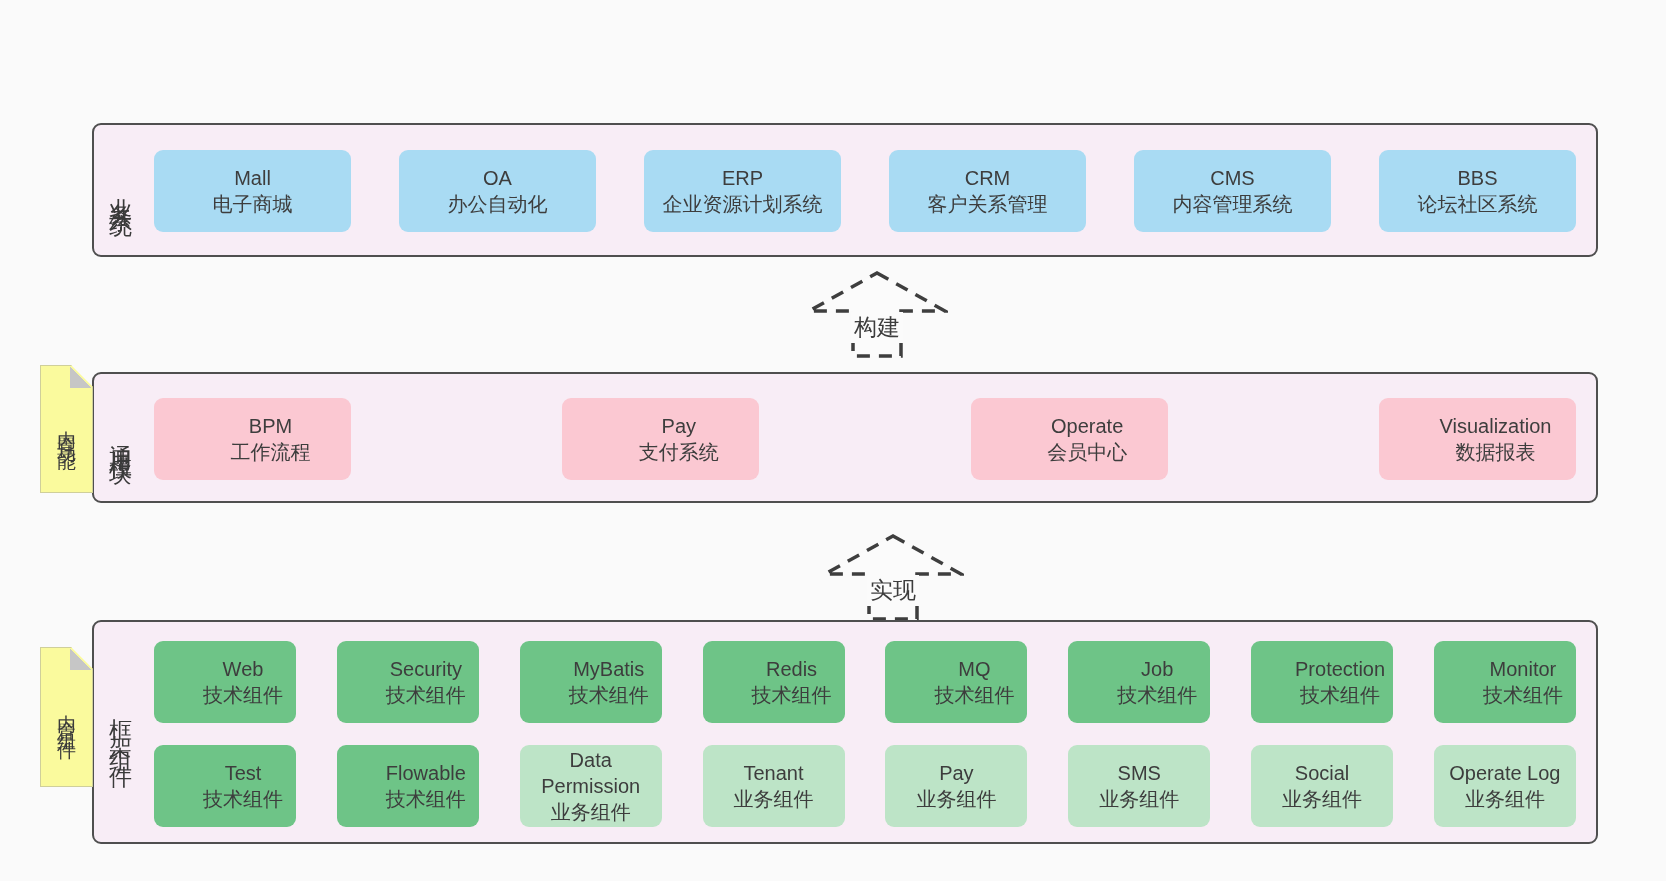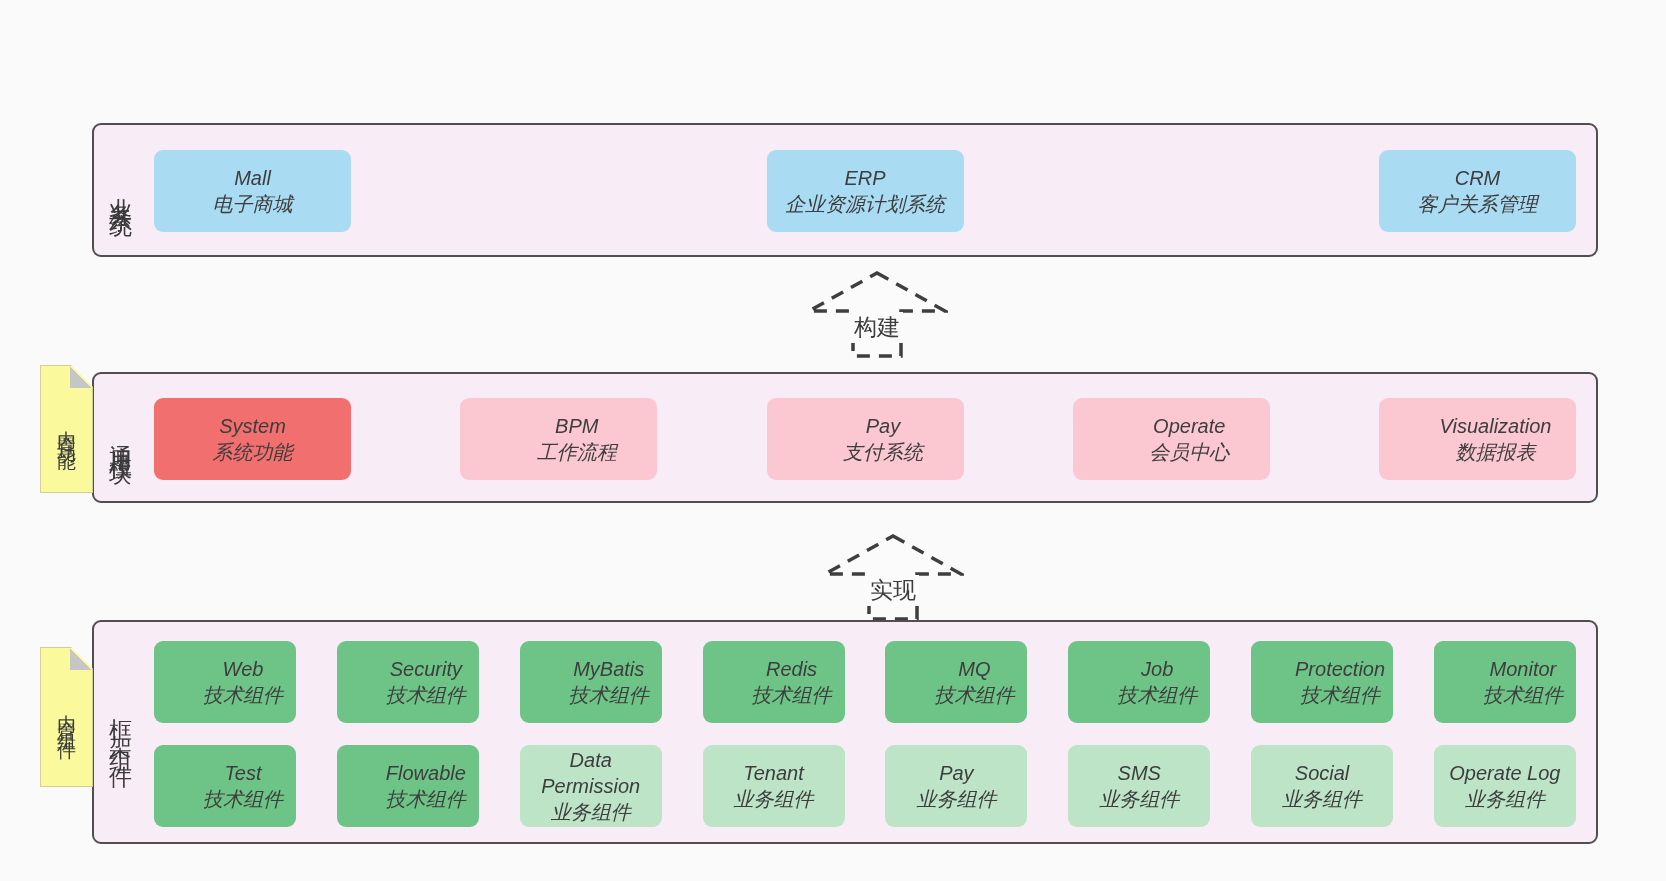--- a/index.html
+++ b/index.html
@@ -31,21 +31,21 @@
     display:flex;justify-content:space-between;
   }
   #sec-business .row{top:25px;}
   #sec-modules .row{top:24px;}
   #sec-framework .row-1{top:19px;}
   #sec-framework .row-2{top:123px;}
 
   .box{
     height:82px;border-radius:9px;box-sizing:border-box;padding:2px 6px;
     display:flex;flex-direction:column;align-items:center;justify-content:center;
-    text-align:center;font-size:20px;line-height:26px;font-style:italic;
+    text-align:center;font-size:20px;line-height:26px;
   }
   .w6{width:197px;}
   .w8{width:142px;}
   .blue{background:#a9dbf3;}
   .red{background:#f26f6f;}
   .pink{background:#fbc8d2;padding-left:42px;}
   .green{background:#6ec487;padding-left:42px;}
   .lightgreen{background:#bde4c7;}
 
   .sticky{
@@ -84,44 +84,52 @@
 <body>
 
 <div class="section" id="sec-business">
   <div class="vlabel ls-a">业务系统</div>
   <div class="row">
     <div class="box w6 blue">
       <span>Mall</span>
       <span>电子商城</span>
     </div>
     <div class="box w6 blue">
+      <span>OA</span>
+      <span>办公自动化</span>
+    </div>
+    <div class="box w6 blue">
       <span>ERP</span>
       <span>企业资源计划系统</span>
     </div>
     <div class="box w6 blue">
       <span>CRM</span>
       <span>客户关系管理</span>
+    </div>
+    <div class="box w6 blue">
+      <span>CMS</span>
+      <span>内容管理系统</span>
+    </div>
+    <div class="box w6 blue">
+      <span>BBS</span>
+      <span>论坛社区系统</span>
     </div>
   </div>
 </div>
 
 <div class="arrow" id="arrow-build">
   <svg width="142" height="90" viewBox="0 0 142 90">
     <polygon points="71,3 139,41 95,41 95,86 47,86 47,41 3,41"></polygon>
   </svg>
   <div class="arrow-label">构建</div>
 </div>
 
 <div class="section" id="sec-modules">
   <div class="vlabel ls-b">通用模块</div>
   <div class="row">
-    <div class="box w6 red">
-      <span>System</span>
-      <span>系统功能</span>
-    </div>
     <div class="box w6 pink">
       <span>BPM</span>
       <span>工作流程</span>
     </div>
     <div class="box w6 pink">
       <span>Pay</span>
       <span>支付系统</span>
     </div>
     <div class="box w6 pink">
       <span>Operate</span>

